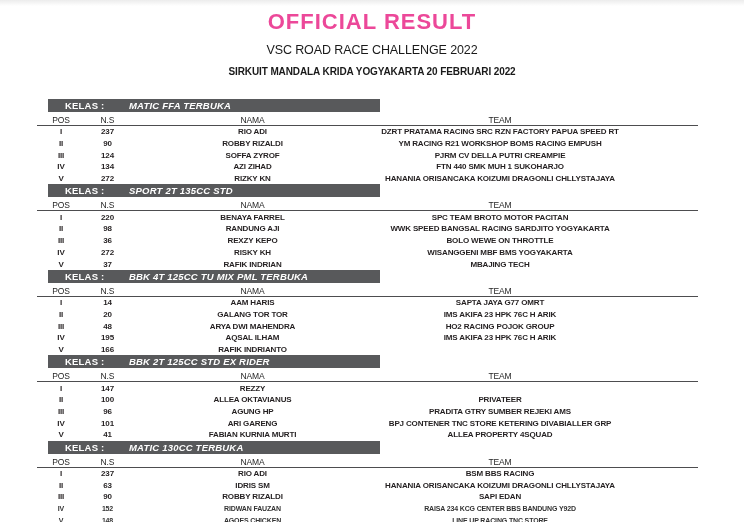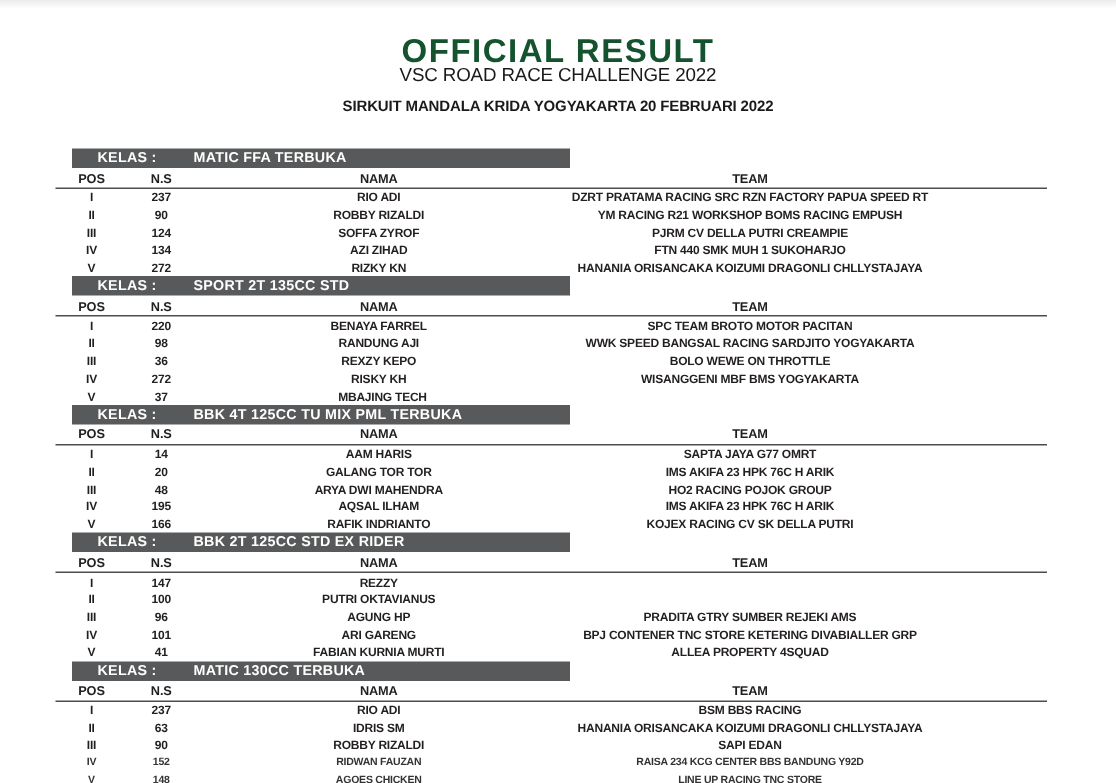--- a/index.html
+++ b/index.html
@@ -6,36 +6,36 @@
   body{
     width:744px;height:522px;position:relative;background:#ffffff;
     font-family:"Liberation Sans", sans-serif;overflow:hidden;
   }
   .top-edge{
     position:absolute;top:0;left:0;width:744px;height:6px;
     background:linear-gradient(#ececec,#ffffff);
   }
   
   .hdr{position:absolute;left:0;width:744px;text-align:center;color:#1a1a1a;}
-  .title{top:9px;font-size:22px;font-weight:bold;letter-spacing:1px;color:#14532d;margin-top:12px;}
+  .title{top:9px;font-size:22px;font-weight:bold;letter-spacing:1px;color:#ec4899;}
   .subtitle{top:43px;font-size:12.5px;font-weight:normal;letter-spacing:-0.1px;}
   .location{top:66px;font-size:10px;font-weight:bold;letter-spacing:-0.1px;}
   
   .results{position:absolute;top:99px;left:37px;width:661px;}
   .section{width:661px;}
   .kelas-bar{
     margin-left:11px;width:332px;height:13px;background:#58595b;color:#ffffff;
     display:flex;align-items:center;font-weight:bold;font-size:9.5px;letter-spacing:0.2px;
   }
   .kelas-label{padding-left:17px;width:48px;}
-  .kelas-name{padding-left:16px;white-space:nowrap;}
+  .kelas-name{padding-left:16px;white-space:nowrap;font-style:italic;}
   .thead{
-    height:13px;display:flex;align-items:center;
+    height:13px;display:flex;align-items:flex-end;
     border-bottom:1.5px solid #4d4d4f;
-    font-weight:bold;font-size:8.5px;color:#1f1f1f;letter-spacing:-0.1px;
+    font-weight:normal;font-size:8.5px;color:#1f1f1f;letter-spacing:-0.1px;
   }
   .row{
     height:11.7px;display:flex;align-items:center;
     font-weight:bold;font-size:8px;color:#231f20;letter-spacing:-0.15px;
   }
   .row.small{font-size:7px;color:#333;}
   .c{text-align:center;white-space:nowrap;overflow:visible;}
   .c-pos{width:48px;}
   .c-ns{width:45px;}
   .c-nama{width:245px;}
@@ -148,20 +148,21 @@
     <span class="c c-pos">IV</span>
     <span class="c c-ns">272</span>
     <span class="c c-nama">RISKY KH</span>
     <span class="c c-team">WISANGGENI MBF BMS YOGYAKARTA</span>
     <span class="c c-sp"></span>
   </div>
 
   <div class="row">
     <span class="c c-pos">V</span>
     <span class="c c-ns">37</span>
+    <span class="c c-nama">RAFIK INDRIAN</span>
     <span class="c c-team">MBAJING TECH</span>
     <span class="c c-sp"></span>
   </div>
 </div>
   </div>
 
   <div class="section">
     <div class="kelas-bar" style="background: rgb(88, 89, 91); color: rgb(255, 255, 255);">
       <span class="kelas-label">KELAS :</span>
       <span class="kelas-name">BBK 4T 125CC TU MIX PML TERBUKA</span>
@@ -203,21 +204,20 @@
     <span class="c c-ns">195</span>
     <span class="c c-nama">AQSAL ILHAM</span>
     <span class="c c-team">IMS AKIFA 23 HPK 76C H ARIK</span>
     <span class="c c-sp"></span>
   </div>
 
   <div class="row">
     <span class="c c-pos">V</span>
     <span class="c c-ns">166</span>
     <span class="c c-nama">RAFIK INDRIANTO</span>
-    <span class="c c-team">KOJEX RACING CV SK DELLA PUTRI</span>
     <span class="c c-sp"></span>
   </div>
 </div>
   </div>
 
   <div class="section">
     <div class="kelas-bar" style="background: rgb(88, 89, 91); color: rgb(255, 255, 255);">
       <span class="kelas-label">KELAS :</span>
       <span class="kelas-name">BBK 2T 125CC STD EX RIDER</span>
     </div>
@@ -232,21 +232,22 @@
   <div class="row">
     <span class="c c-pos">I</span>
     <span class="c c-ns">147</span>
     <span class="c c-nama">REZZY</span>
     <span class="c c-sp"></span>
   </div>
 
   <div class="row">
     <span class="c c-pos">II</span>
     <span class="c c-ns">100</span>
-    <span class="c c-nama">PUTRI OKTAVIANUS</span>
+    <span class="c c-nama">ALLEA OKTAVIANUS</span>
+    <span class="c c-team">PRIVATEER</span>
     <span class="c c-sp"></span>
   </div>
 
   <div class="row">
     <span class="c c-pos">III</span>
     <span class="c c-ns">96</span>
     <span class="c c-nama">AGUNG HP</span>
     <span class="c c-team">PRADITA GTRY SUMBER REJEKI AMS</span>
     <span class="c c-sp"></span>
   </div>

